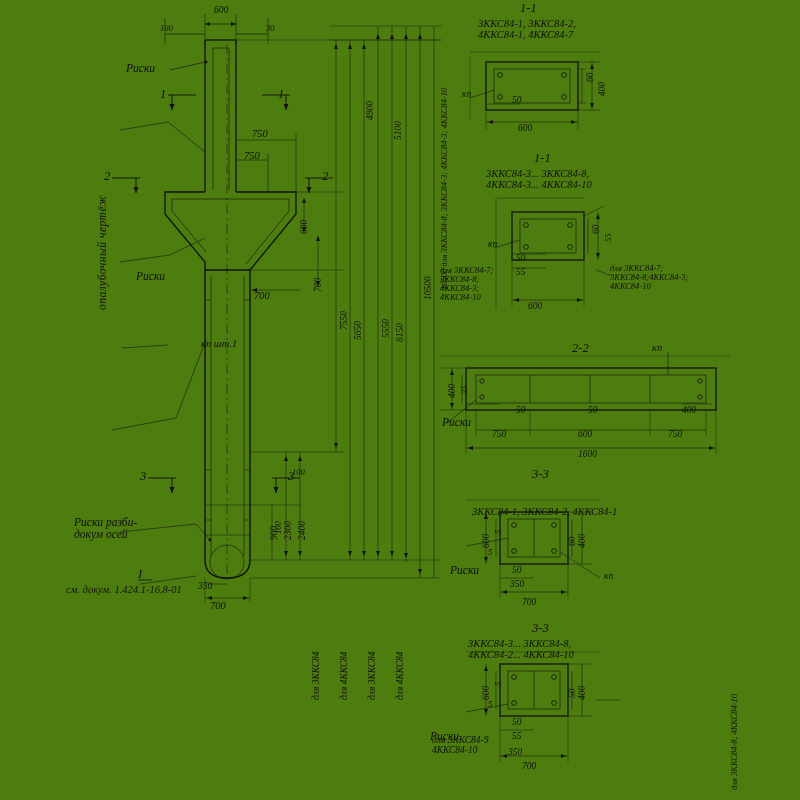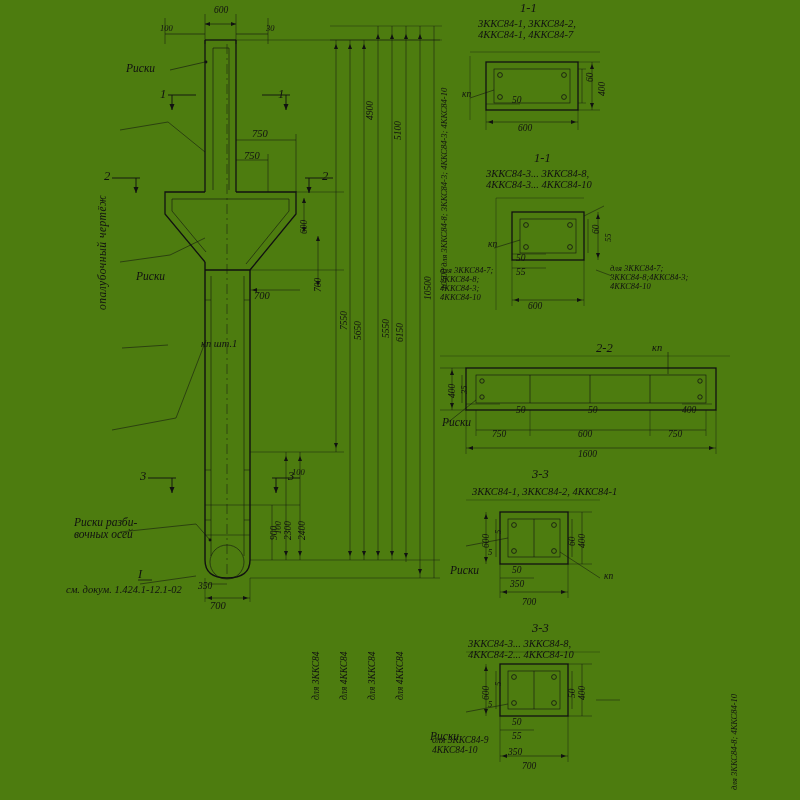--- a/index.html
+++ b/index.html
@@ -322,23 +322,23 @@
 
 <div class="lbl s9 rotv" style="left:270px;top:540px;">900</div>
 <div class="lbl s9 rotv" style="left:284px;top:540px;">2300</div>
 <div class="lbl s9 rotv" style="left:298px;top:540px;">2400</div>
 <div class="lbl s8 rotv" style="left:274px;top:534px;">100</div>
 <div class="lbl s8" style="left:292px;top:468px;">100</div>
 
 <div class="lbl s11 rotv" style="left:96px;top:310px;letter-spacing:0.5px;">опалубочный чертёж</div>
 
 <div class="lbl s11" style="left:74px;top:516px;">Риски разби-
-вочных осей</div>
+докум осей</div>
 <div class="lbl s12" style="left:138px;top:568px;">I</div>
-<div class="lbl s10" style="left:66px;top:584px;">см. докум. 1.424.1-12.1-02</div>
+<div class="lbl s10" style="left:66px;top:584px;">см. докум. 1.424.1-16.8-01</div>
 
 <div class="lbl s9 rotv" style="left:312px;top:700px;">для 3ККС84</div>
 <div class="lbl s9 rotv" style="left:340px;top:700px;">для 4ККС84</div>
 <div class="lbl s9 rotv" style="left:368px;top:700px;">для 3ККС84</div>
 <div class="lbl s9 rotv" style="left:396px;top:700px;">для 4ККС84</div>
 <div class="lbl s8 rotv" style="left:440px;top:290px;">10500 для 3ККС84-8; 3ККС84-3; 4ККС84-3; 4ККС84-10</div>
 
 <div class="lbl s12" style="left:520px;top:2px;">1-1</div>
 <div class="lbl s10" style="left:478px;top:18px;">3ККС84-1, 3ККС84-2,
 4ККС84-1, 4ККС84-7</div>
@@ -358,35 +358,35 @@
 <div class="lbl s8 rotv" style="left:604px;top:242px;">55</div>
 <div class="lbl s9" style="left:528px;top:302px;">600</div>
 <div class="lbl s8" style="left:440px;top:266px;">для 3ККС84-7;
 3ККС84-8;
 4ККС84-3;
 4ККС84-10</div>
 <div class="lbl s8" style="left:610px;top:264px;">для 3ККС84-7;
 3ККС84-8;4ККС84-3;
 4ККС84-10</div>
 
-<div class="lbl s12" style="left:596px;top:342px;">2-2</div>
+<div class="lbl s12" style="left:572px;top:342px;">2-2</div>
 <div class="lbl s10" style="left:652px;top:342px;">кп</div>
 <div class="lbl s11" style="left:442px;top:416px;">Риски</div>
 <div class="lbl s9" style="left:516px;top:406px;">50</div>
 <div class="lbl s9" style="left:588px;top:406px;">50</div>
 <div class="lbl s9" style="left:682px;top:406px;">400</div>
 <div class="lbl s9 rotv" style="left:448px;top:398px;">400</div>
 <div class="lbl s8 rotv" style="left:460px;top:394px;">35</div>
 <div class="lbl s9" style="left:492px;top:430px;">750</div>
 <div class="lbl s9" style="left:578px;top:430px;">600</div>
 <div class="lbl s9" style="left:668px;top:430px;">750</div>
 <div class="lbl s9" style="left:578px;top:450px;">1600</div>
 
 <div class="lbl s12" style="left:532px;top:468px;">3-3</div>
-<div class="lbl s10" style="left:472px;top:486px;">3ККС84-1, 3ККС84-2, 4ККС84-1</div>
+<div class="lbl s10" style="left:472px;top:506px;">3ККС84-1, 3ККС84-2, 4ККС84-1</div>
 <div class="lbl s11" style="left:450px;top:564px;">Риски</div>
 <div class="lbl s9" style="left:604px;top:572px;">кп</div>
 <div class="lbl s9" style="left:512px;top:566px;">50</div>
 <div class="lbl s9" style="left:510px;top:580px;">350</div>
 <div class="lbl s9" style="left:522px;top:598px;">700</div>
 <div class="lbl s9 rotv" style="left:578px;top:548px;">400</div>
 <div class="lbl s9 rotv" style="left:568px;top:546px;">60</div>
 <div class="lbl s9 rotv" style="left:482px;top:548px;">600</div>
 <div class="lbl s8 rotv" style="left:494px;top:534px;">5</div>
 <div class="lbl s8" style="left:488px;top:548px;">5</div>

